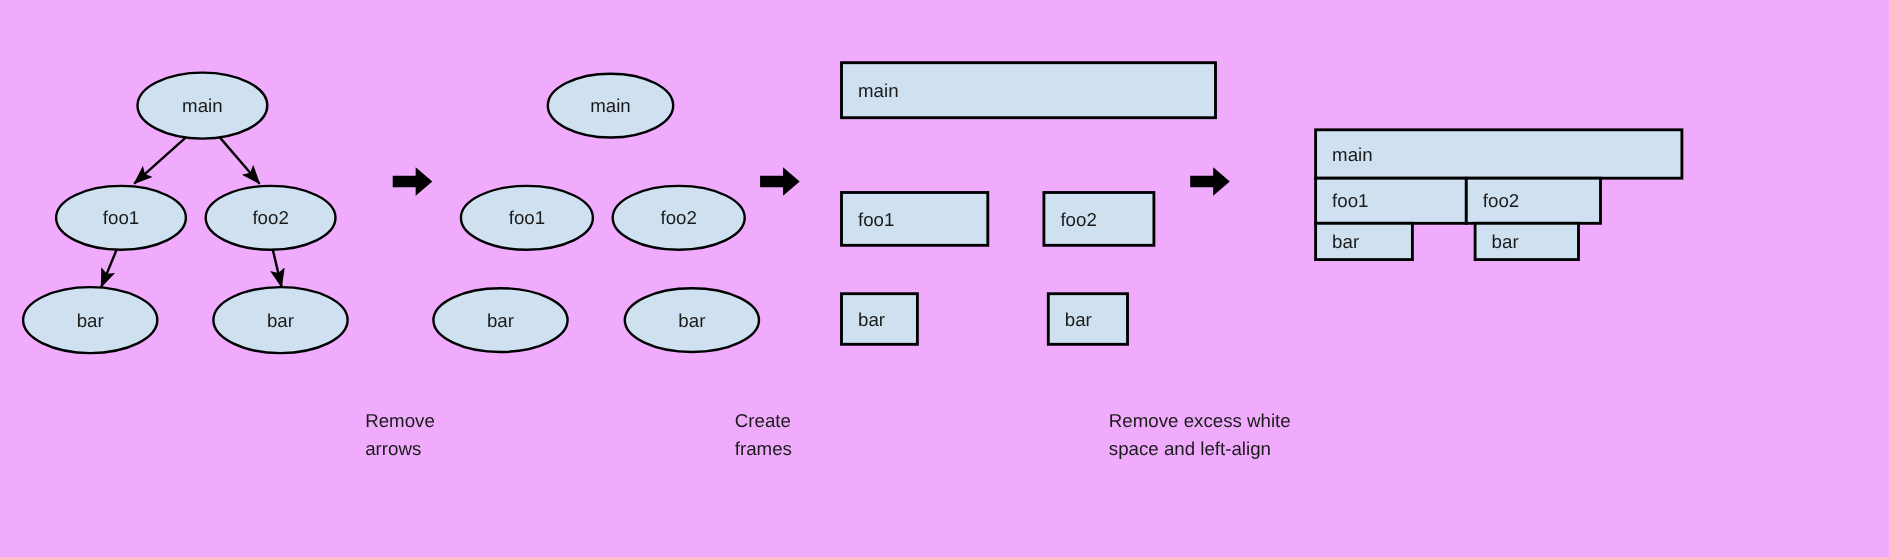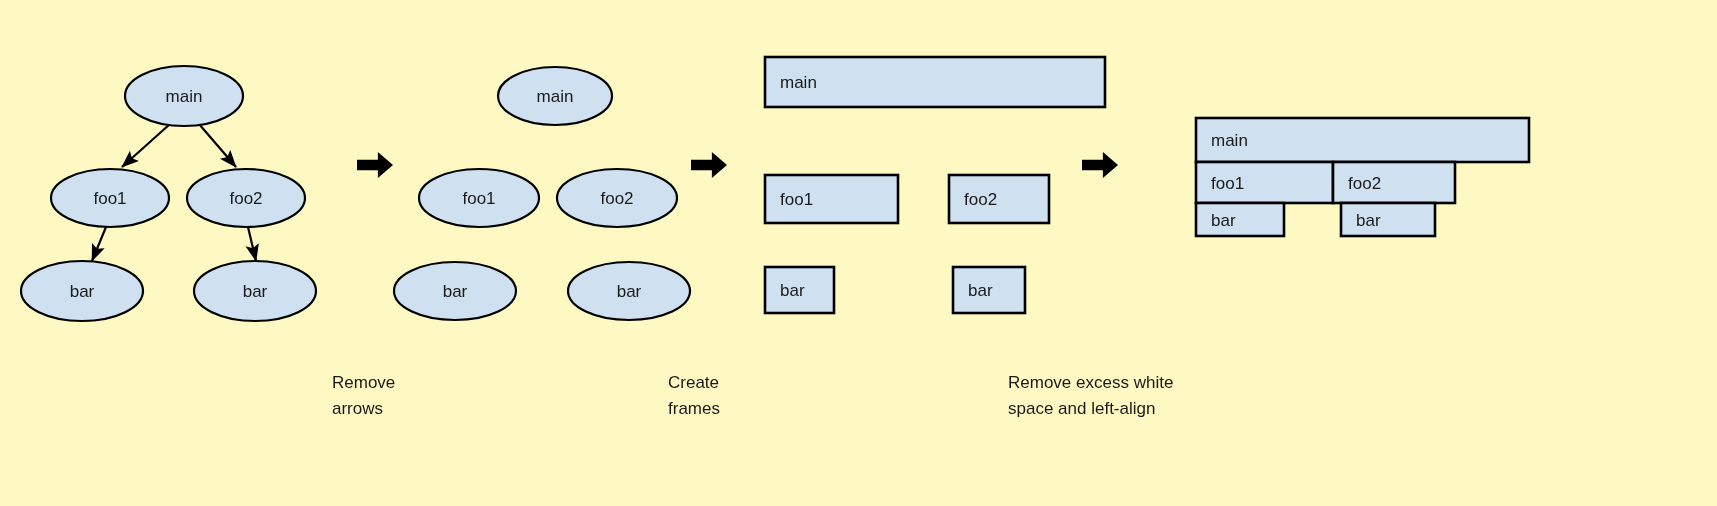--- a/index.html
+++ b/index.html
@@ -10,21 +10,21 @@
   body {
     width: 1717px;
     height: 506px;
     overflow: hidden;
     font-family: "Liberation Sans", sans-serif;
   }
   #diagram-root {
     position: relative;
     width: 1717px;
     height: 506px;
-    background: #fef9c3;
+    background: #f0abfc;
   }
   svg.diagram {
     display: block;
     width: 1717px;
     height: 506px;
   }
   .node-shape {
     fill: #cfe0f1;
     stroke: #000000;
     stroke-width: 2.2;

